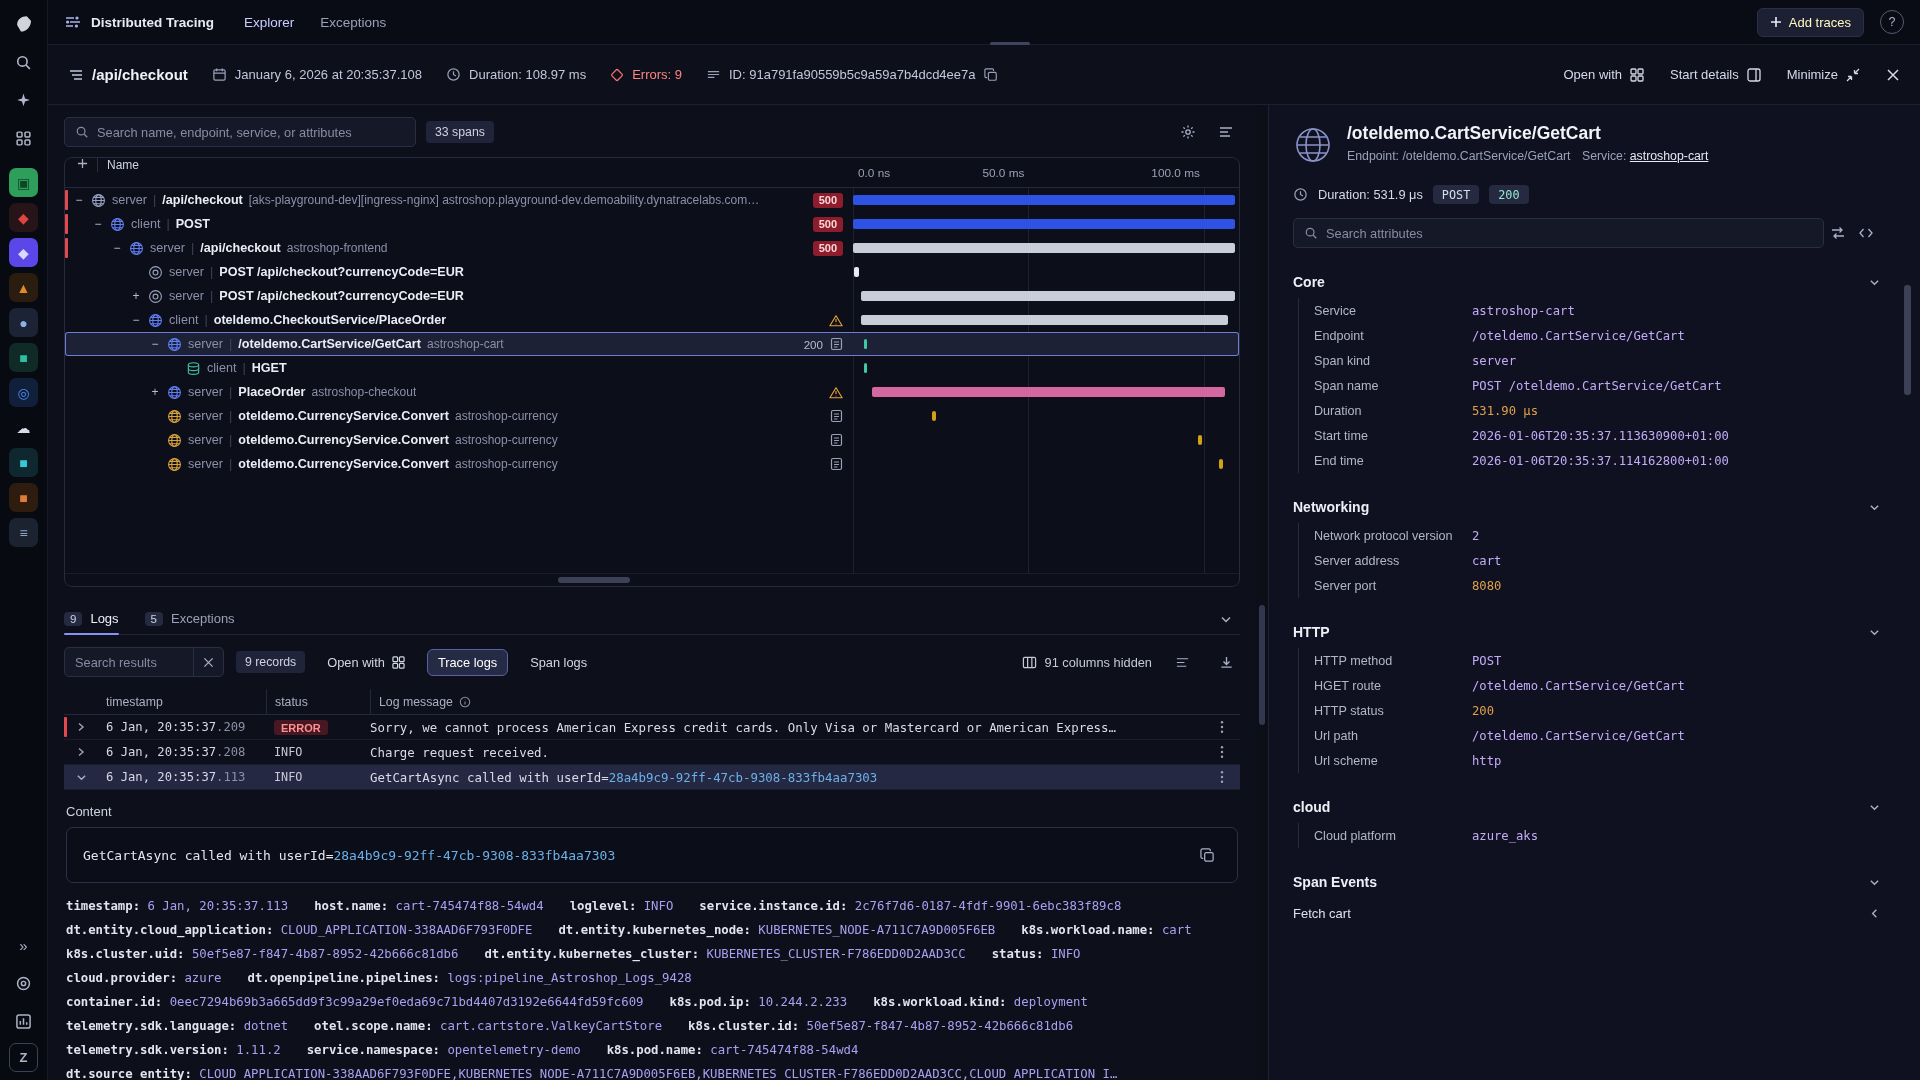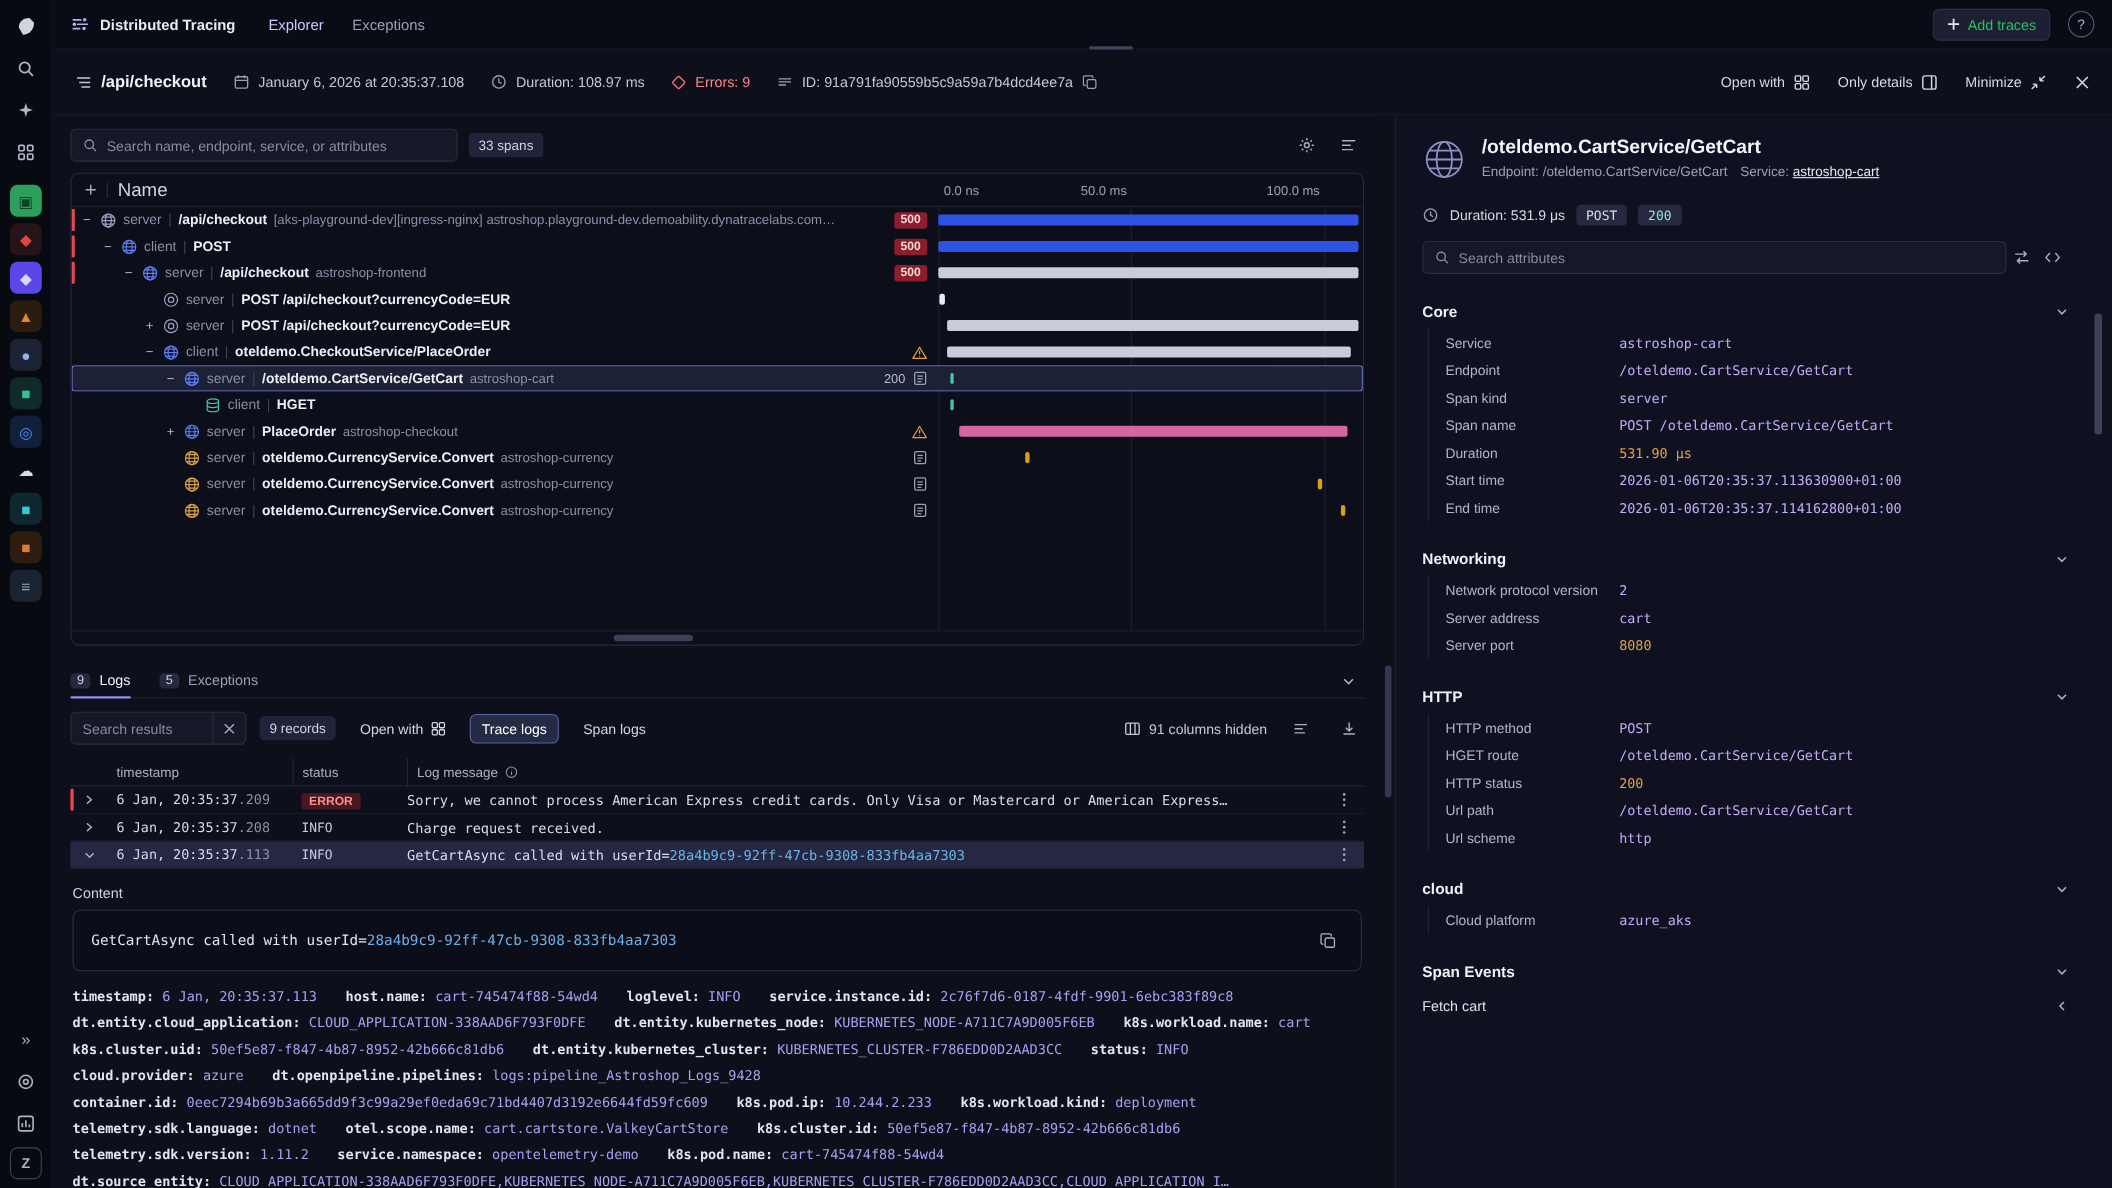--- a/index.html
+++ b/index.html
@@ -19,21 +19,21 @@
   
   .main { flex:1; display:flex; flex-direction:column; min-width:0; position:relative; }
   .drag-pill { position:absolute; top:42px; left:942px; width:40px; height:3px; background:#3f445c; border-radius:2px; z-index:5; }
 
   .appbar { height:45px; background:#0a0c15; border-bottom:1px solid #191c2b; display:flex; align-items:center;
     padding:0 16px; }
   .prod { display:flex; align-items:center; gap:9px; font-size:13.5px; font-weight:700; color:#e8e9f2; margin-right:30px;}
   .atab { font-size:13.5px; color:#9ba0b8; margin-right:26px; cursor:default; }
   .atab.active { color:#c9cdff; }
   .ab-right { margin-left:auto; display:flex; align-items:center; gap:16px; }
-  .btn-add { display:flex; align-items:center; gap:7px; background:#1d2032; border:1px solid #2c3047; color:#22c55e;
+  .btn-add { display:flex; align-items:center; gap:7px; background:#1d2032; border:1px solid #2c3047; color:#fef9c3;
     font-size:13px; padding:6px 12px; border-radius:6px; }
   .help { width:24px; height:24px; border-radius:50%; border:1.4px solid #565b73; color:#aeb2c4; font-size:12.5px;
     display:flex; align-items:center; justify-content:center; }
 
   .trace-hd { height:60px; background:#0d0f1b; border-bottom:1px solid #1d2030; display:flex; align-items:center;
     padding:0 20px; gap:24px; flex:none; }
   .thd { display:flex; align-items:center; gap:8px; font-size:13px; color:#c3c7d9; white-space:nowrap; }
   .thd .title { font-size:15px; font-weight:700; color:#f0f1f7; }
   .err-txt { color:#ff8585; }
   .hd-right { margin-left:auto; display:flex; align-items:center; gap:26px; color:#d6d9ea; font-size:13px; }
@@ -51,21 +51,21 @@
   .search input { background:transparent; border:0; outline:0; color:#e6e7ef; font-size:12.8px; font-family:inherit; width:100%; }
   .search input::placeholder { color:#878ca4; }
   .wf-search { width:352px; }
   .chip { background:#20243a; border-radius:4px; padding:4px 9px; font-size:12.3px; color:#ced2e2; white-space:nowrap; }
   .iconbtn { width:28px; height:28px; display:flex; align-items:center; justify-content:center; border-radius:5px; color:#aab0c6; }
   .mlauto { margin-left:auto; }
 
   .wf-panel { margin:0 16px; border:1px solid #262a3d; border-radius:8px; height:430px; display:flex; flex-direction:column;
     background:#0c0e19; overflow:hidden; flex:none; }
   .wf-head { display:grid; grid-template-columns:1fr 92px 386px; height:30px; border-bottom:1px solid #232740; flex:none; }
-  .wf-nh { display:flex; align-items:center; gap:9px; padding-left:12px; color:#cfd3e4; font-size:17px; }
+  .wf-nh { display:flex; gap:9px; padding-left:12px; color:#cfd3e4; font-size:12px; }
   .wf-nh .vd { width:1px; height:14px; background:#2a2e44; }
   .wf-ticks { position:relative; font-size:11.8px; color:#9ba0b6; grid-column:3; }
   .tick { position:absolute; top:8px; white-space:nowrap; }
   .wf-body { flex:1; position:relative; }
   .wf-grid { position:absolute; top:0; bottom:0; right:0; width:386px; pointer-events:none; }
   .gl { position:absolute; top:0; bottom:0; border-left:1px solid #1e2132; }
   .wf-row { display:grid; grid-template-columns:1fr 92px 386px; height:24px; align-items:center; position:relative; }
   .wf-row.sel { background:#1d2136; box-shadow:inset 0 0 0 1px #6f79d8; border-radius:3px; }
   .stripe { position:absolute; left:0; top:2px; bottom:2px; width:3px; background:#e5484d; border-radius:1px; }
   .wf-tree { display:flex; align-items:center; gap:6px; overflow:hidden; white-space:nowrap; font-size:12.6px; min-width:0; }
@@ -303,21 +303,21 @@
           <span style="display:flex">
               <svg width="14" height="14" viewBox="0 0 14 14" fill="none" stroke="#d6d9ea" stroke-width="1.3">
                 <rect x="1" y="1" width="5" height="5" rx="1"></rect>
                 <rect x="8" y="1" width="5" height="5" rx="1"></rect>
                 <rect x="1" y="8" width="5" height="5" rx="1"></rect>
                 <rect x="8" y="8" width="5" height="5" rx="1"></rect>
               </svg>
             </span>
         </div>
         <div class="thd">
-          <span>Only details</span>
+          <span>Start details</span>
           <span style="display:flex">
               <svg width="14" height="14" viewBox="0 0 14 14" fill="none" stroke="#d6d9ea" stroke-width="1.3">
                 <rect x="1" y="1" width="12" height="12" rx="2"></rect>
                 <path d="M9 1v12"></path>
               </svg>
             </span>
         </div>
         <div class="thd">
           <span>Minimize</span>
           <span style="display:flex">

